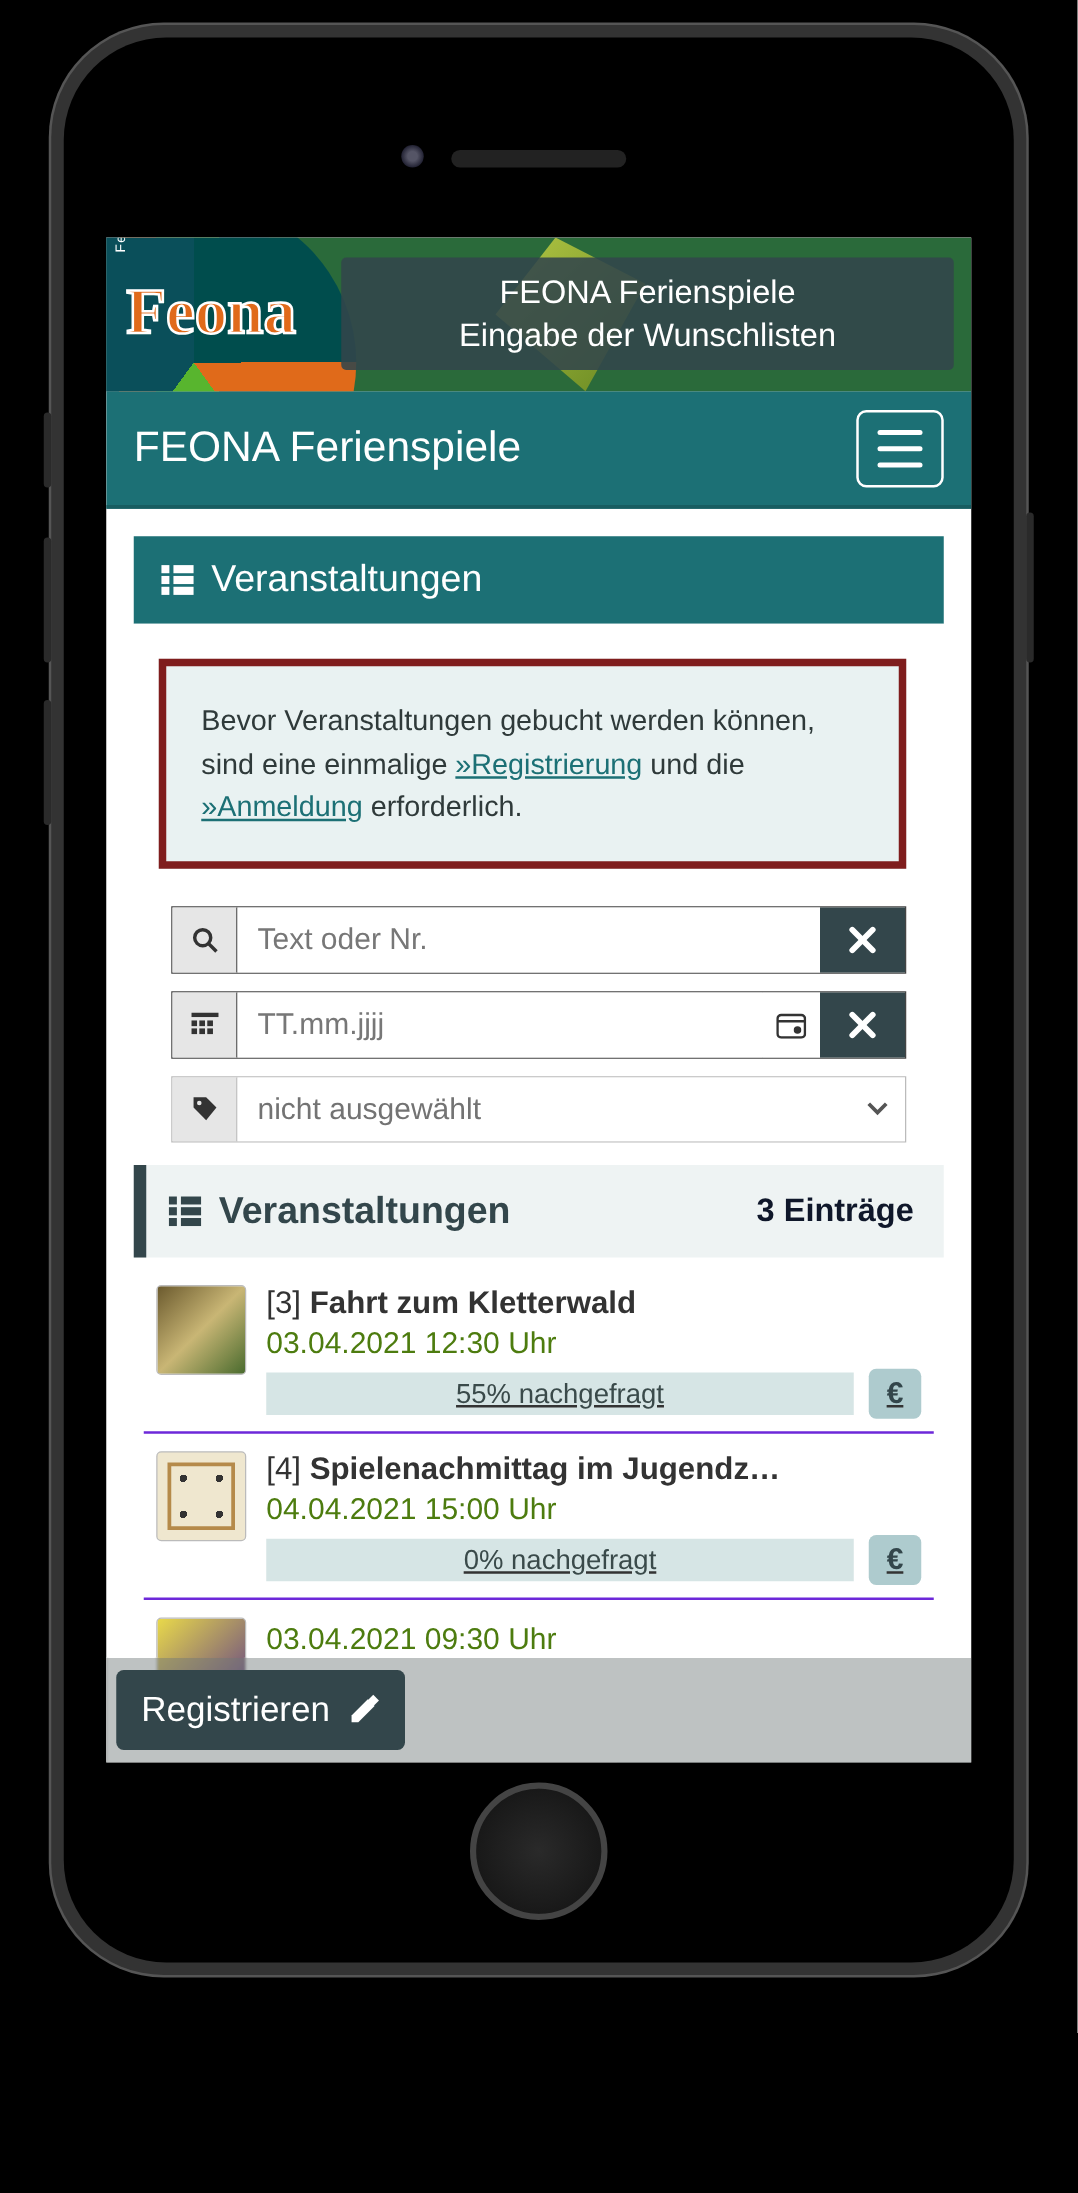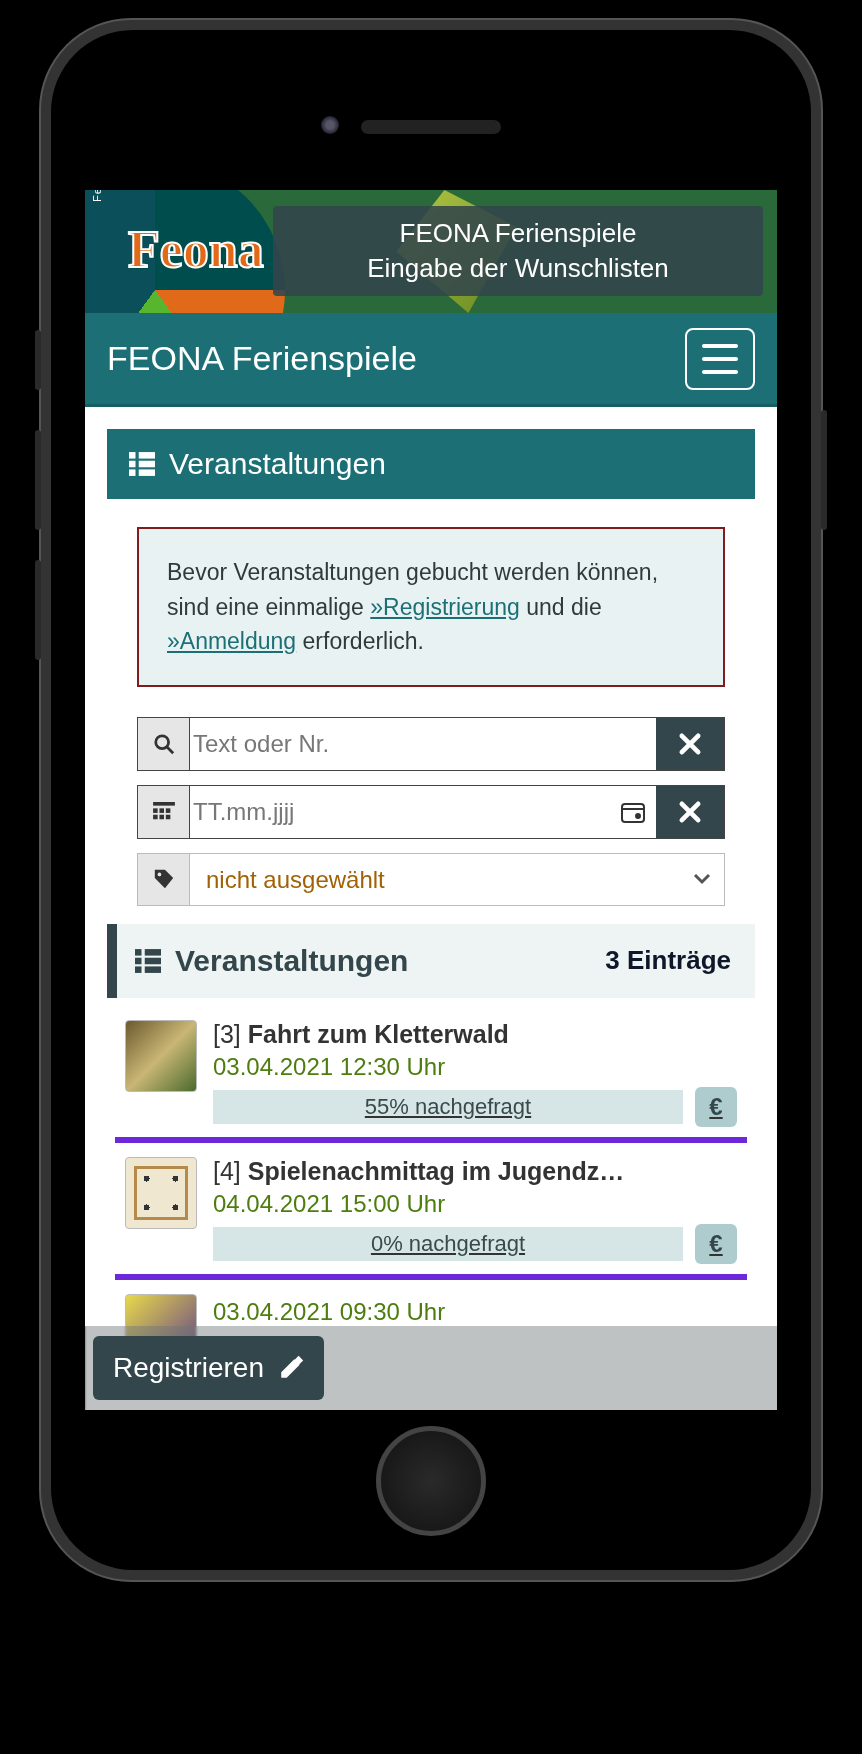--- a/index.html
+++ b/index.html
@@ -91,21 +91,21 @@
     background: linear-gradient(135deg,#c3d245,#6d8a1f);
     clip-path: polygon(40% 0,100% 30%,60% 100%,0 50%);
     opacity:.9;
   }
   .logo-arc {
     position:absolute; left:-60px; top:-30px; width:260px; height:260px;
     border-radius:50%;
     background: conic-gradient(#004d4d 0 25%, #e06a1a 25% 40%, #58b52e 40% 60%, #0a4f5a 60% 100%);
   }
   .logo-text {
-    position:absolute; left:43px; top:30px;
+    position:absolute; left:16px; top:30px;
     font-family: "Comic Sans MS", cursive;
     font-size: 52px; font-weight:bold;
     color:#e06a1a;
     -webkit-text-stroke: 2px #fff;
     text-shadow: 2px 2px 0 #004d4d;
   }
   .logo-side {
     position:absolute; left:6px; top:12px;
     transform: rotate(-90deg); transform-origin: left top;
     font-size:11px; color:#fff; letter-spacing:1px;
@@ -142,61 +142,61 @@
     background:#1c7075; color:#fff;
     padding:18px 22px; font-size:30px;
     display:flex; align-items:center; gap:14px;
   }
   .grid-icon { display:inline-block; }
 
   .panel-body { background:#fff; padding:28px 0 0 0; }
 
   
   .info-box {
-    margin: 0 30px 30px 30px;
+    margin: 0 30px 30px 20px;
     padding: 26px 28px;
-    border:2px solid #7f1d1d;
+    border:6px solid #7f1d1d;
     background:#e9f2f2;
     color:#2f3a3a;
     font-size:23px; line-height:1.5;
   }
   .info-box a { color:#1c7075; text-decoration:underline; }
 
   
   .filters { padding: 0 30px; }
   .filter-row {
     display:flex; margin-bottom:14px;
     border:1px solid #444;
   }
   .filter-icon {
     width:52px; background:#e6e6e6;
     display:flex; align-items:center; justify-content:center;
     border-right:1px solid #444;
     color:#333;
   }
   .filter-input {
-    flex:1; border:none; padding:12px 3px; font-size:24px;
+    flex:1; border:none; padding:12px 16px; font-size:24px;
     color:#555; outline:none; background:#fff;
   }
   .filter-input::placeholder { color:#777; }
   .filter-date-icon {
     width:46px; background:#fff;
     display:flex; align-items:center; justify-content:center;
     border-left:none; color:#333;
   }
   .filter-clear {
     width:68px; background:#33464b; color:#fff;
     display:flex; align-items:center; justify-content:center;
     cursor:pointer;
   }
   .filter-select-row { border:1px solid #bbb; }
   .filter-select-row .filter-icon { border-right:1px solid #bbb; }
   .filter-select {
     flex:1; border:none; padding:12px 16px; font-size:24px;
-    color:#a16207; background:#fff;
+    color:#737373; background:#fff;
     appearance:none; outline:none;
   }
   .select-caret {
     width:44px; display:flex; align-items:center; justify-content:center;
     color:#555; background:#fff;
   }
 
   
   .list-header {
     margin-top:18px;
@@ -206,21 +206,21 @@
     padding:20px 24px 20px 18px;
   }
   .list-header-left { display:flex; align-items:center; gap:14px; font-size:30px; color:#33464b; font-weight:600; }
   .list-header-right { font-size:26px; color:#0f172a; font-weight:600; }
 
   
   .event-list { padding: 8px 8px 0 8px; }
   .event-item {
     display:flex; gap:16px;
     padding:14px 10px 10px 10px;
-    border-bottom:6px solid #6d28d9;
+    border-bottom:2px solid #6d28d9;
   }
   .thumb {
     width:72px; height:72px; border:1px solid #bbb; background:#e8e0c0;
     border-radius:4px; flex-shrink:0;
     display:flex; align-items:center; justify-content:center;
     overflow:hidden;
   }
   .thumb-forest { background:linear-gradient(135deg,#6b5a2e,#c9b675,#4a6b2e); }
   .thumb-board  { background:#efe7cf; position:relative; }
   .thumb-board::after{content:"";position:absolute;inset:8px;border:3px solid #b58a4a;background:

